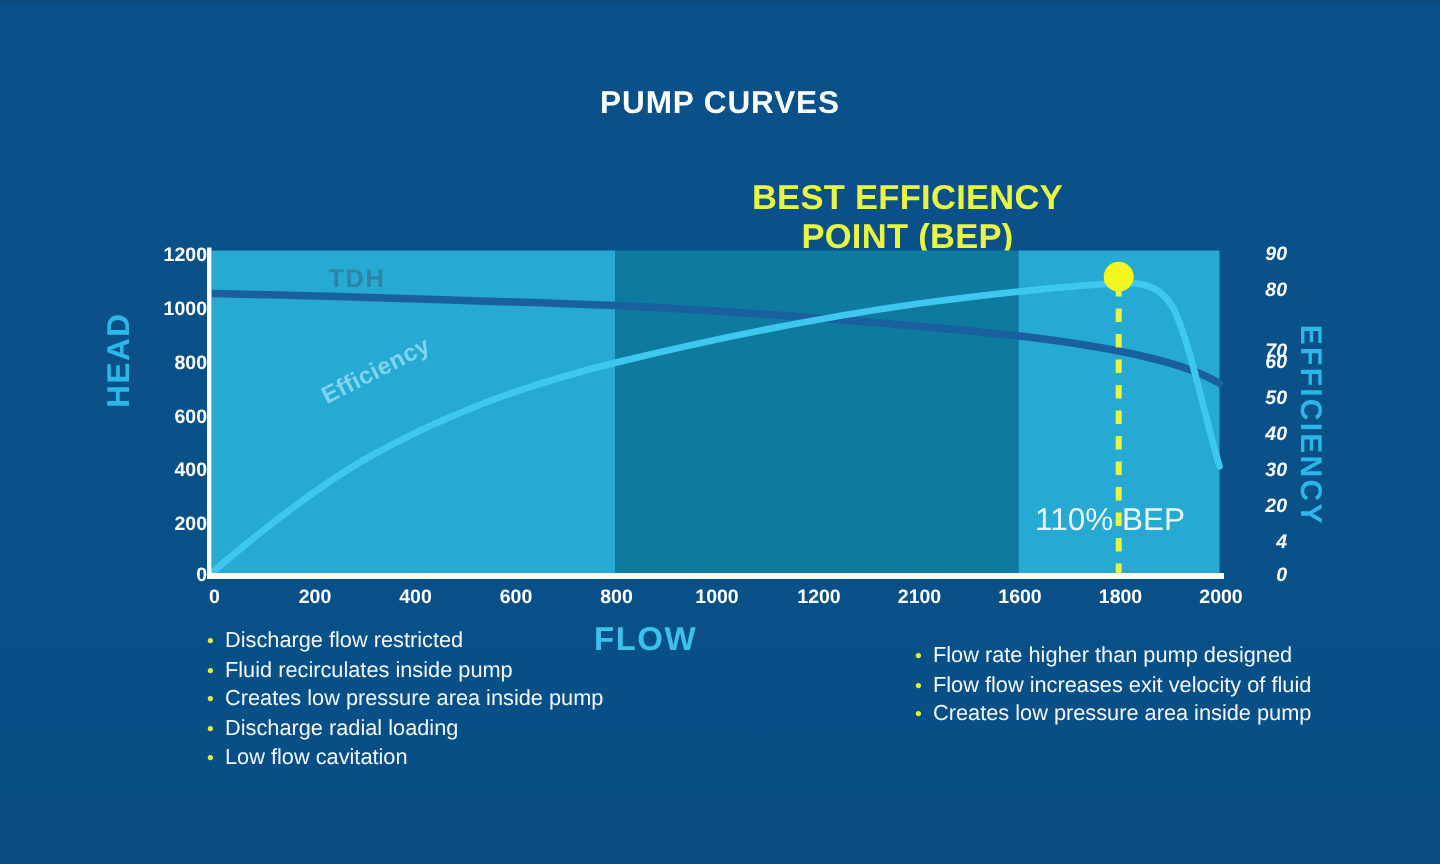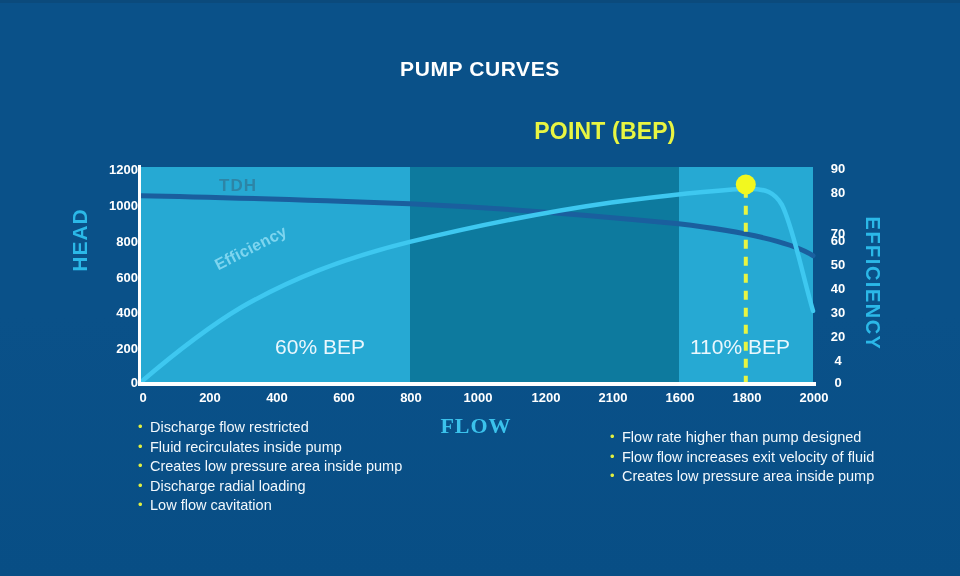--- a/index.html
+++ b/index.html
@@ -82,21 +82,21 @@
   }
 
   
   .tick {
     position: absolute;
     color: #ffffff;
     font-size: 13px;
     font-weight: bold;
   }
   .tick-y  { right: 822px; text-align: right; width: 60px; }
-  .tick-r  { left: 818px;  text-align: center;  width: 40px; }
+  .tick-r  { left: 818px;  text-align: right;  width: 40px; font-style: italic; }
   .tick-x  { text-align: center; width: 60px; top: 390px; }
 
   
   #axis-head {
     position: absolute;
     left: 48px; top: 228px;
     transform: rotate(-90deg);
     transform-origin: center;
     color: #2bb8e8;
     font-size: 21px;
@@ -111,26 +111,25 @@
     transform-origin: center;
     color: #2bb8e8;
     font-size: 20px;
     font-weight: bold;
     letter-spacing: 1.5px;
     white-space: nowrap;
   }
   #axis-flow {
     position: absolute;
     left: 396px; top: 413px;
-    width: 160px; text-align: center;
+    width: 160px; text-align: left;
     color: #3bc2ec;
     font-size: 22px;
     font-weight: bold;
     letter-spacing: 1px;
-    font-family: Liberation Serif, serif;
   }
 
   
   #label-tdh {
     position: absolute;
     left: 219px; top: 176px;
     color: #2f7f9f;
     font-size: 17px;
     font-weight: bold;
     letter-spacing: 1px;
@@ -189,20 +188,21 @@
 </head>
 <body>
 
 <div id="page">
 
   <div id="top-edge"></div>
 
   <div id="main-title">PUMP CURVES</div>
 
   <div id="bep-title">
+    <div>BEST EFFICIENCY</div>
     <div>POINT (BEP)</div>
   </div>
 
   <div class="tick tick-y" style="top:162px">1200</div>
   <div class="tick tick-y" style="top:198px">1000</div>
   <div class="tick tick-y" style="top:234px">800</div>
   <div class="tick tick-y" style="top:270px">600</div>
   <div class="tick tick-y" style="top:305px">400</div>
   <div class="tick tick-y" style="top:341px">200</div>
   <div class="tick tick-y" style="top:375px">0</div>
@@ -251,21 +251,20 @@
 
       <circle cx="604.8" cy="17.5" r="10" fill="#f2f81f"></circle>
     </svg>
 
     <div id="spine-y"></div>
     <div id="spine-x"></div>
   </div>
 
   <div id="label-tdh">TDH</div>
   <div id="label-eff">Efficiency</div>
-  <div id="label-60">60% BEP</div>
   <div id="label-110">110% BEP</div>
 
   <ul class="bullets" id="bullets-left">
     <li>Discharge flow restricted</li>
     <li>Fluid recirculates inside pump</li>
     <li>Creates low pressure area inside pump</li>
     <li>Discharge radial loading</li>
     <li>Low flow cavitation</li>
   </ul>
 

